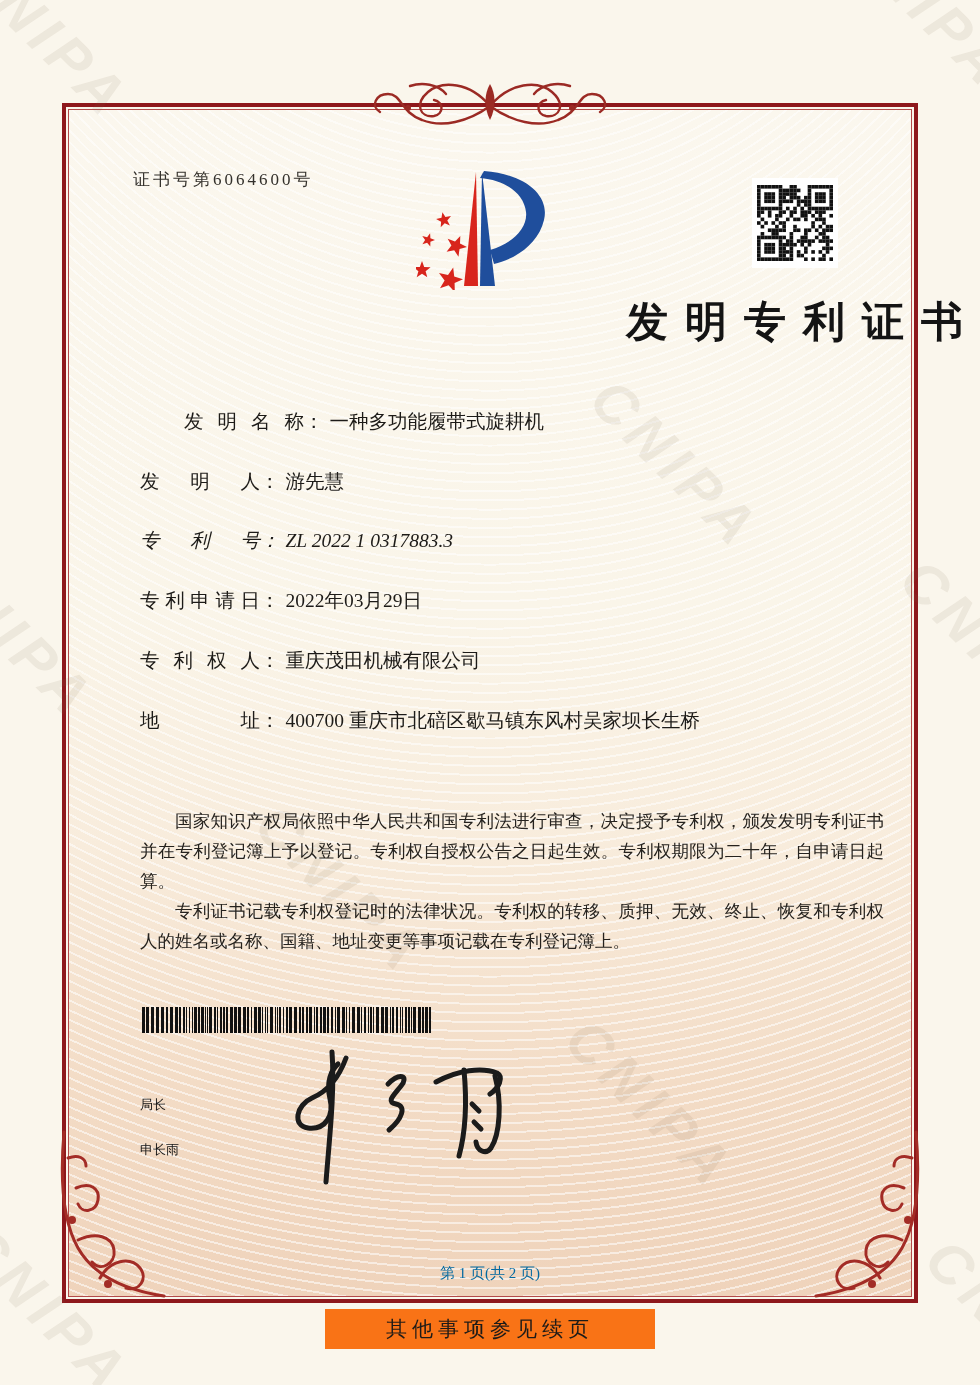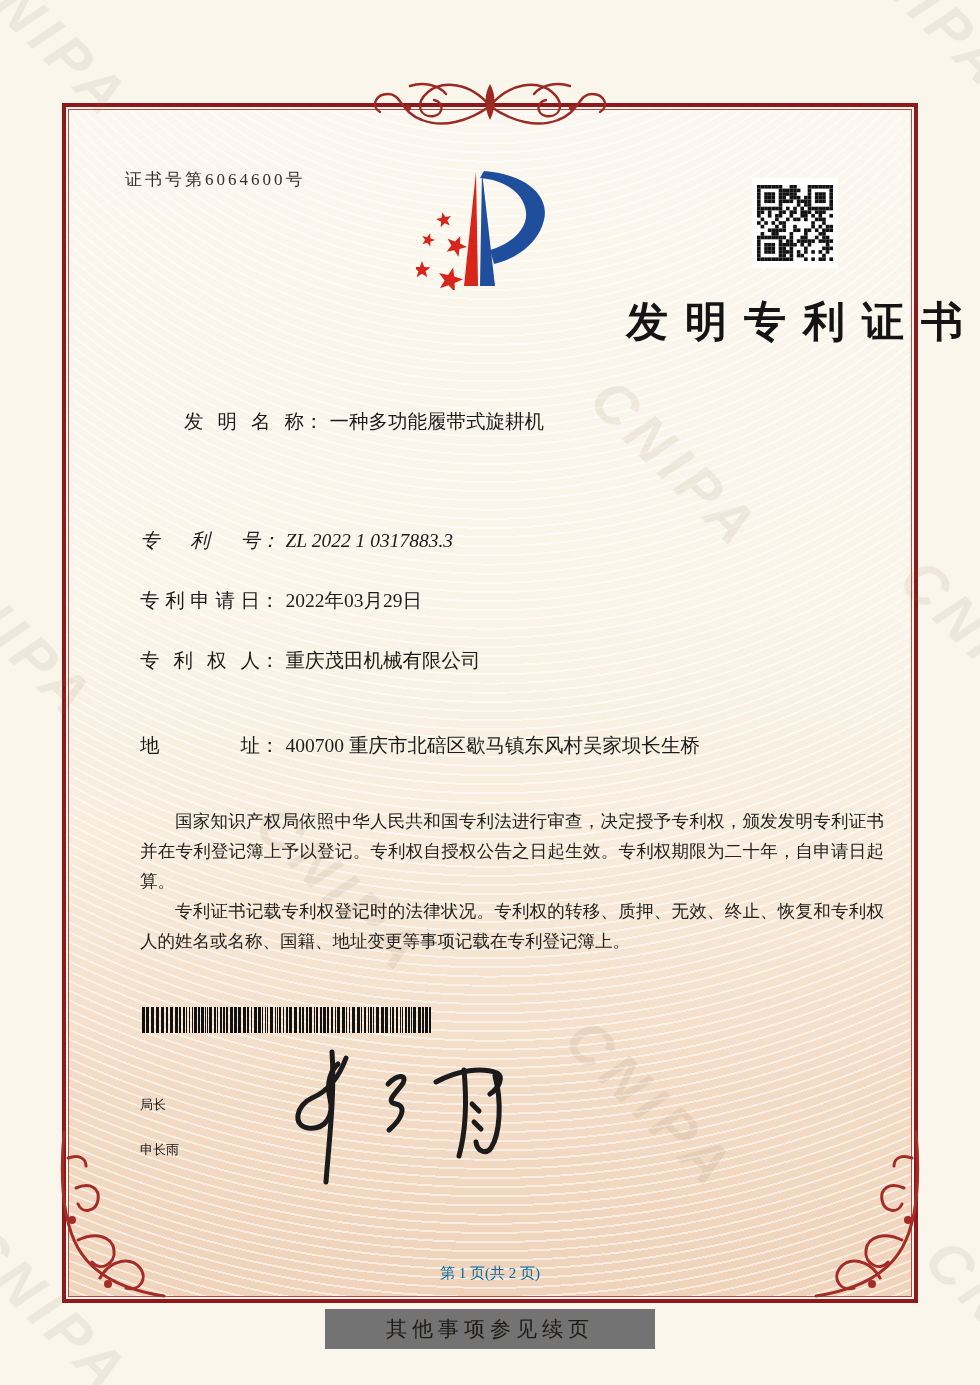--- a/index.html
+++ b/index.html
@@ -29,51 +29,51 @@
        repeating-radial-gradient(140% 130% at 50% -55%, rgba(255,255,255,0) 0 5.5px, rgba(255,255,255,0.55) 5.5px 7px),
        linear-gradient(180deg,#fbf7ee 0%,#faf5e9 42%,#f8ecdc 62%,#f3dcc6 82%,#efd3bb 100%);}
 
   .ornament-top{position:absolute;left:350px;top:72px;z-index:4;}
   .ornament-corner{position:absolute;z-index:5;}
   .oc-left{left:52px;top:1128px;}
   .oc-right{left:808px;top:1128px;transform:scaleX(-1);}
 
   
   .content{position:absolute;inset:0;z-index:3;}
-  .cert-no{position:absolute;left:125px;top:168px;font-size:17px;letter-spacing:3px;color:#33302b;}
+  .cert-no{position:absolute;left:133px;top:168px;font-size:17px;letter-spacing:3px;color:#33302b;}
 
   .logo{position:absolute;left:416px;top:168px;}
   .qr-box{position:absolute;left:752px;top:178px;width:86px;height:90px;background:#fff;
           display:flex;align-items:center;justify-content:center;}
 
   .doc-title{position:absolute;left:0;top:294px;width:100%;text-align:right;
              font-size:42px;font-weight:bold;color:#141414;letter-spacing:17px;text-indent:17px;}
 
   .frow{position:absolute;left:140px;font-size:19.5px;color:#1d1b18;white-space:nowrap;}
   .flabel{display:inline-block;width:120px;text-align:justify;text-align-last:justify;vertical-align:bottom;}
   .fcolon{display:inline-block;margin-right:6px;}
-  .r1{top:408px;margin-left:44px;} .r2{top:468px;} .r3{top:527px;font-style:italic;} .r4{top:587px;} .r5{top:647px;} .r6{top:707px;margin-top:25px;} .r7{top:764px;}
+  .r1{top:408px;margin-left:44px;} .r2{top:468px;} .r3{top:527px;font-style:italic;} .r4{top:587px;} .r5{top:647px;} .r6{top:707px;} .r7{top:764px;}
   .grant-right{position:absolute;left:348px;top:0;}
 
   .paras{position:absolute;left:140px;top:806px;width:744px;font-size:17.5px;line-height:30px;
          color:#25221e;text-align:justify;}
   .paras p{margin:0;text-indent:2em;}
 
   .barcode{position:absolute;left:142px;top:1007px;width:292px;height:26px;}
 
   .signer{position:absolute;left:140px;top:1082px;font-family:"Liberation Sans","DejaVu Sans",sans-serif;
           font-size:13px;color:#141414;line-height:45px;}
   .signature{position:absolute;left:268px;top:1042px;}
 
   .seal{position:absolute;left:630px;top:994px;opacity:0.93;}
 
   .page-note{position:absolute;left:0;top:1264px;width:100%;text-align:center;font-size:15px;color:#0369a1;}
 
   .cont-note{position:absolute;left:50%;top:1309px;transform:translateX(-50%);
-             width:330px;height:40px;background:#737373;text-align:center;line-height:40px;
+             width:330px;height:40px;background:#f97316;text-align:center;line-height:40px;
              font-size:21px;letter-spacing:5px;color:#1d1b18;}
 </style>
 </head>
 <body>
 
 <div id="page">
 
   <div class="wm wm1">CNIPA</div>
   <div class="wm wm2">CNIPA</div>
   <div class="wm wm3">CNIPA</div>
@@ -391,20 +391,23 @@
           <rect x="72" y="80" width="4" height="4" fill="#111"></rect>
           <rect x="80" y="80" width="4" height="4" fill="#111"></rect>
         </svg>
     </div>
 
     <div class="doc-title">发明专利证书</div>
 
     <div class="frow r1">
       <span class="flabel">发明名称</span><span class="fcolon">：</span><span>一种多功能履带式旋耕机</span>
     </div>
+    <div class="frow r2">
+      <span class="flabel">发明人</span><span class="fcolon">：</span><span>游先慧</span>
+    </div>
     <div class="frow r3">
       <span class="flabel">专利号</span><span class="fcolon">：</span><span>ZL 2022 1 0317883.3</span>
     </div>
     <div class="frow r4">
       <span class="flabel">专利申请日</span><span class="fcolon">：</span><span>2022年03月29日</span>
     </div>
     <div class="frow r5">
       <span class="flabel">专利权人</span><span class="fcolon">：</span><span>重庆茂田机械有限公司</span>
     </div>
     <div class="frow r6">

